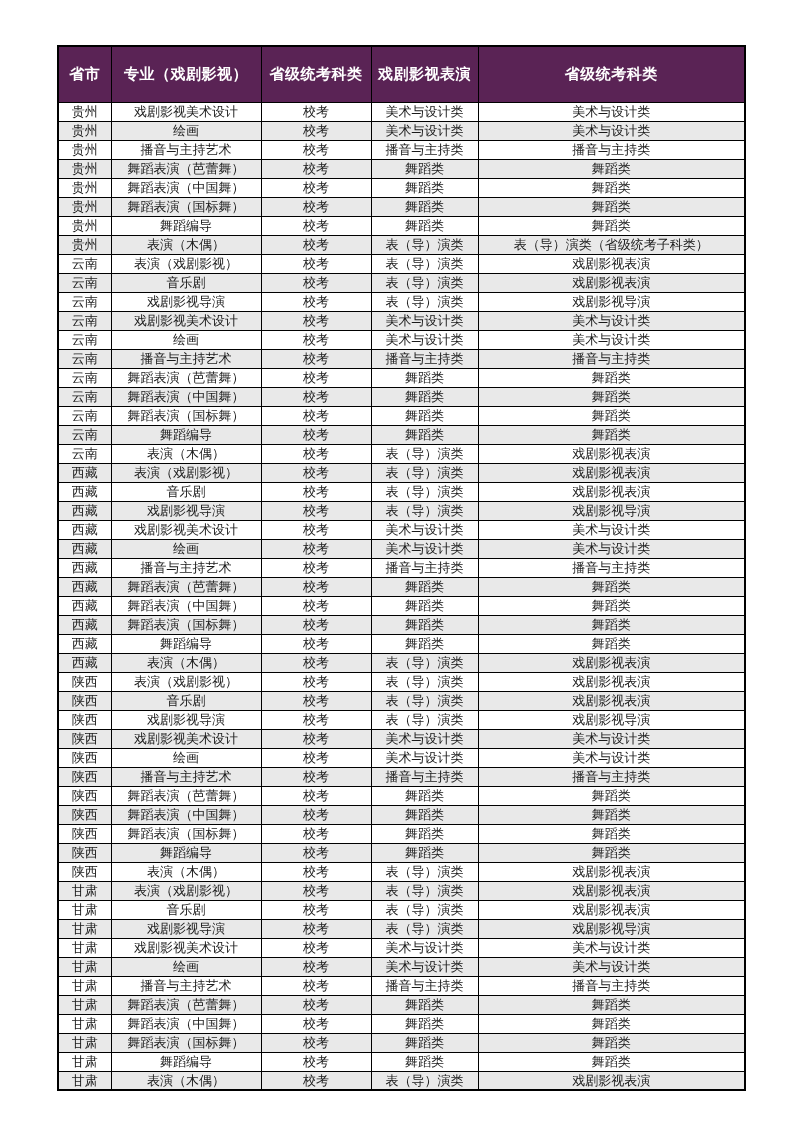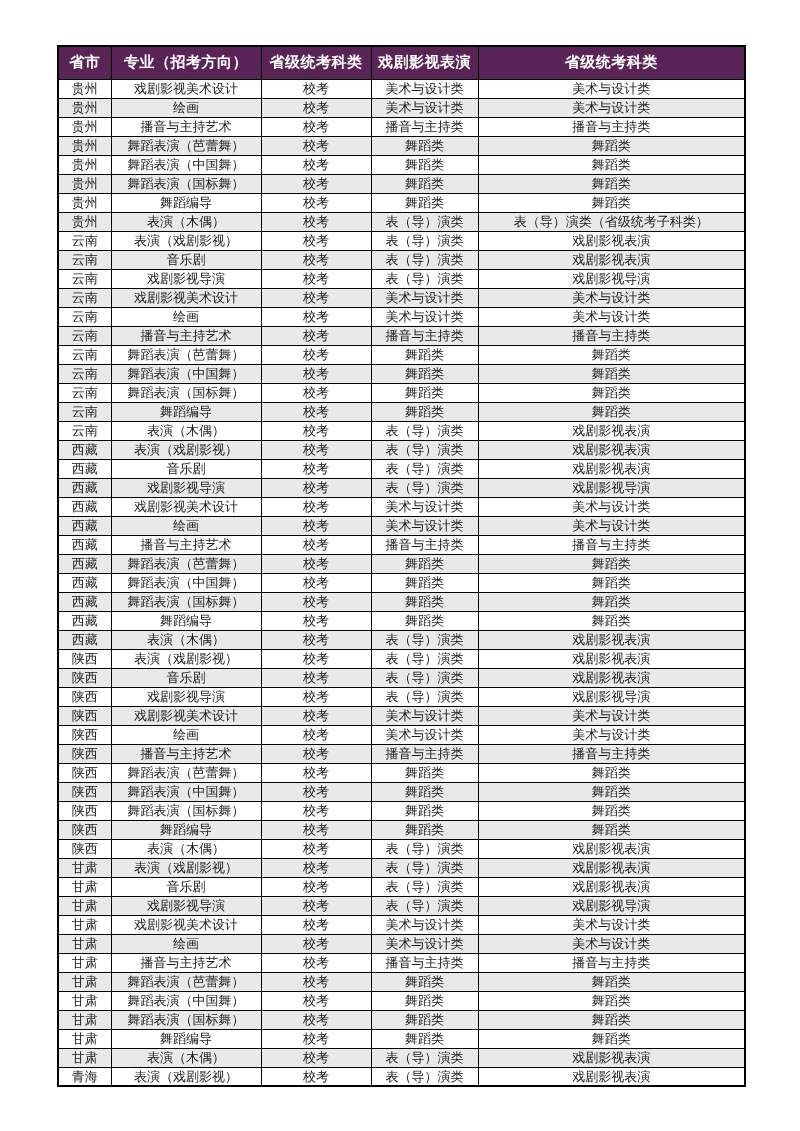--- a/index.html
+++ b/index.html
@@ -20,21 +20,21 @@
     border-collapse:collapse;table-layout:fixed;
     border:2px solid var(--border);
   }
   table.data-table th, table.data-table td{
     border:1px solid var(--border);
     text-align:center;vertical-align:middle;
     overflow:hidden;white-space:nowrap;
   }
   table.data-table thead th{
     background:var(--header-bg);color:var(--header-text);
-    font-weight:bold;font-size:15px;height:33px;letter-spacing:0.5px;
+    font-weight:bold;font-size:15px;height:56px;letter-spacing:0.5px;
   }
   table.data-table tbody td{
     color:var(--text);font-size:13px;height:19px;line-height:17px;
     background:var(--row-bg);padding:0 1px;
   }
   table.data-table tbody tr:nth-child(even) td{background:var(--row-alt-bg);}
   col.c-province{width:53px;}
   col.c-major{width:150px;}
   col.c-exam-type{width:110px;}
   col.c-category{width:107px;}
@@ -48,21 +48,21 @@
     <colgroup>
       <col class="c-province">
       <col class="c-major">
       <col class="c-exam-type">
       <col class="c-category">
       <col class="c-subcategory">
     </colgroup>
     <thead>
       <tr>
         <th>省市</th>
-        <th>专业（招考方向）</th>
+        <th>专业（戏剧影视）</th>
         <th>省级统考科类</th>
         <th>戏剧影视表演</th>
         <th>省级统考科类</th>
       </tr>
     </thead>
     <tbody>
         <tr>
           <td>贵州</td>
           <td>戏剧影视美术设计</td>
           <td>校考</td>
@@ -419,22 +419,15 @@
           <td>舞蹈类</td>
           <td>舞蹈类</td>
         </tr>
         <tr>
           <td>甘肃</td>
           <td>表演（木偶）</td>
           <td>校考</td>
           <td>表（导）演类</td>
           <td>戏剧影视表演</td>
         </tr>
-        <tr>
-          <td>青海</td>
-          <td>表演（戏剧影视）</td>
-          <td>校考</td>
-          <td>表（导）演类</td>
-          <td>戏剧影视表演</td>
-        </tr>
       </tbody>
   </table>
 </div>
 
 </body></html>

